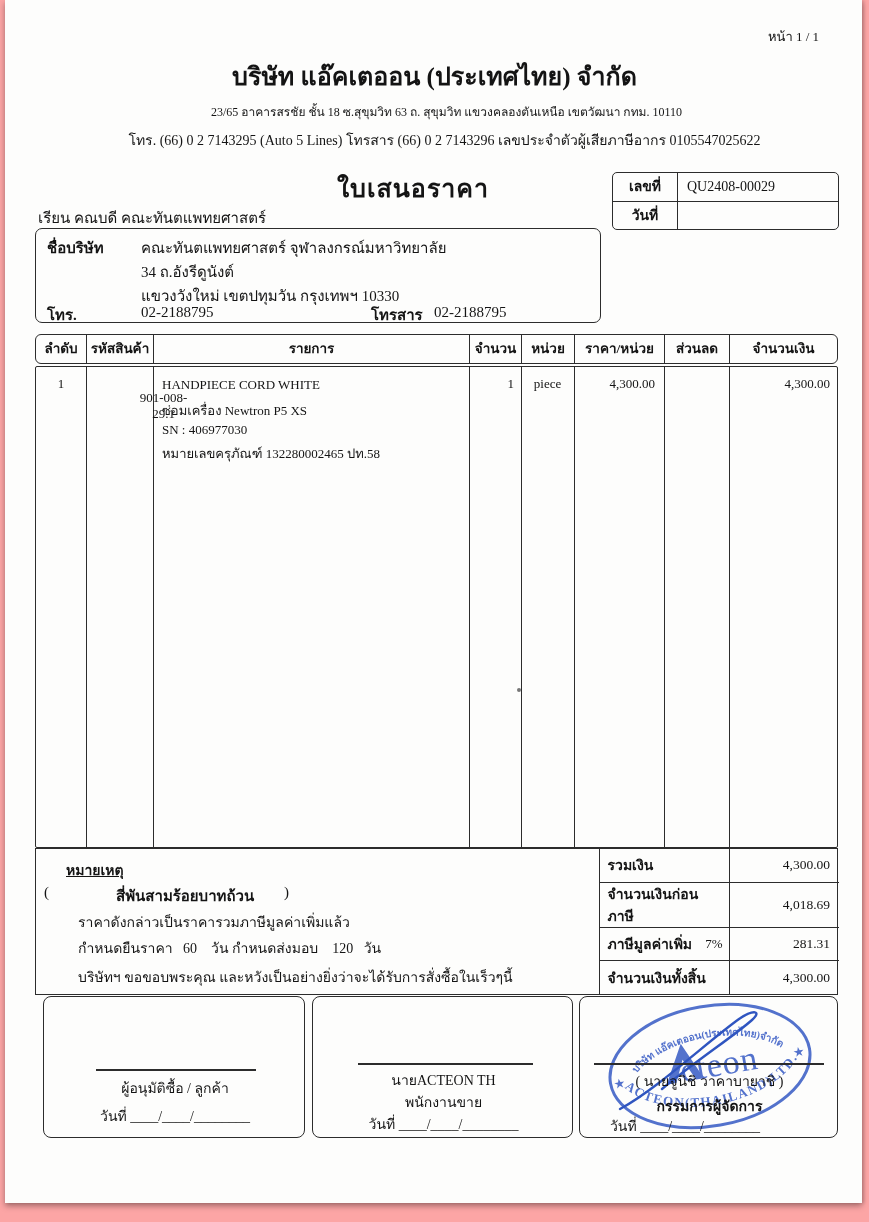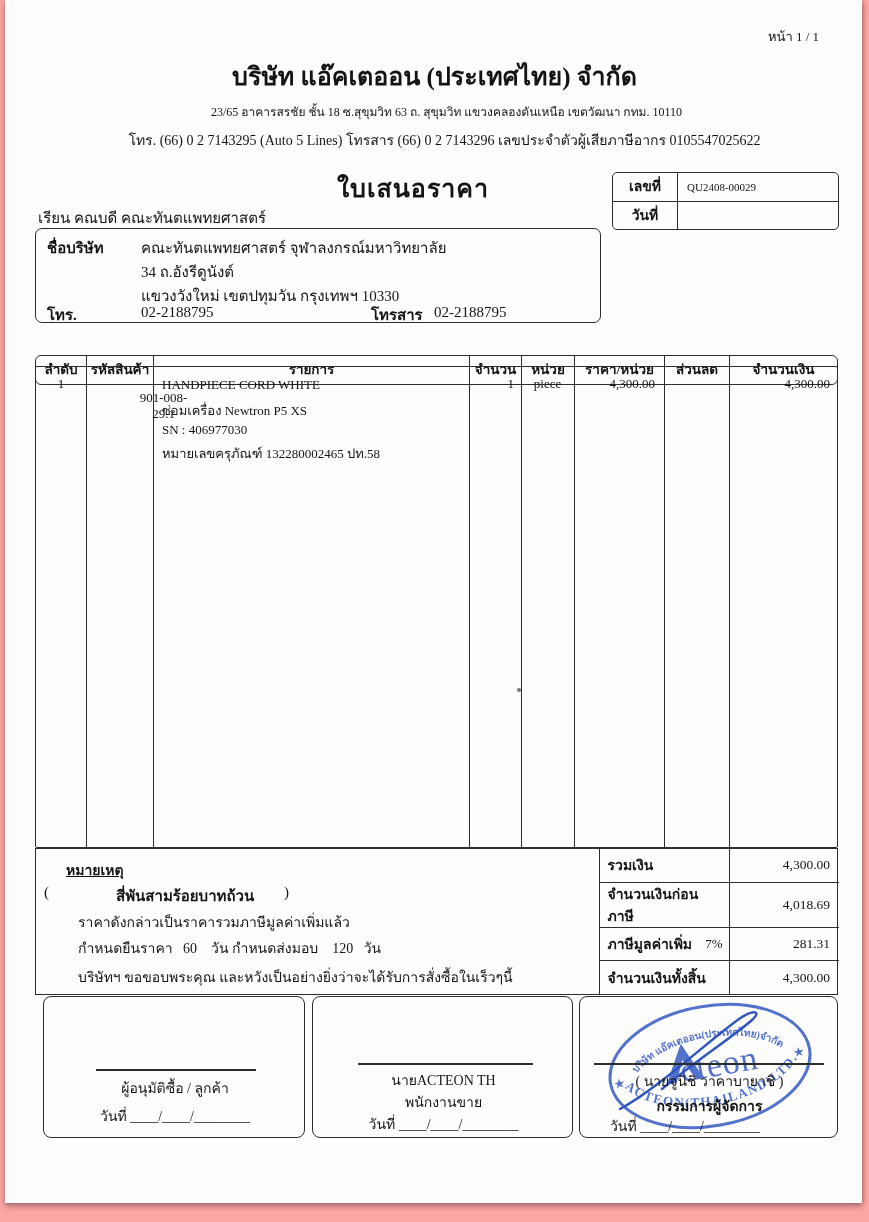--- a/index.html
+++ b/index.html
@@ -18,23 +18,23 @@
   .bold{font-weight:bold;}
   .center{text-align:center;}
   .right{text-align:right;}
   
   .bx{border:1.4px solid #2c2c2c;border-radius:7px;box-sizing:border-box;}
   .sq{border:1.4px solid #2c2c2c;box-sizing:border-box;}
   
   .numbox{left:612px;top:172px;width:227px;height:58px;border-radius:5px;}
   .numrow{display:flex;height:28px;line-height:28px;}
   .numrow .lbl{width:64px;text-align:center;font-weight:bold;font-size:14px;border-right:1.2px solid #2c2c2c;}
-  .numrow .val{flex:1;padding-left:9px;font-size:11px;}
-  
-  .thead{left:35px;top:334px;width:803px;height:30px;display:flex;border-radius:6px;margin-top:21px;}
+  .numrow .val{flex:1;padding-left:9px;font-size:14px;}
+  
+  .thead{left:35px;top:334px;width:803px;height:30px;display:flex;border-radius:6px;}
   .thead .c{box-sizing:border-box;font-weight:bold;font-size:13.5px;line-height:27px;text-align:center;border-left:1.2px solid #2c2c2c;}
   .thead .c:first-child{border-left:none;}
   .tbody{left:35px;top:366px;width:803px;height:482px;border-radius:2px;}
   .vline{position:absolute;top:0;bottom:0;width:1.2px;background:#2c2c2c;}
   
   .bsec{left:35px;top:848px;width:803px;height:147px;}
   .totals{position:absolute;left:562.5px;top:0;bottom:0;width:240.5px;border-left:1.2px solid #2c2c2c;display:flex;flex-direction:column;box-sizing:border-box;}
   .trow{flex:1;display:flex;border-top:1.2px solid #2c2c2c;}
   .trow:first-child{border-top:none;}
   .trow .tl{width:130px;box-sizing:border-box;border-right:1.2px solid #2c2c2c;font-weight:bold;font-size:14px;display:flex;align-items:center;padding:0 6px 0 8px;justify-content:space-between;}

